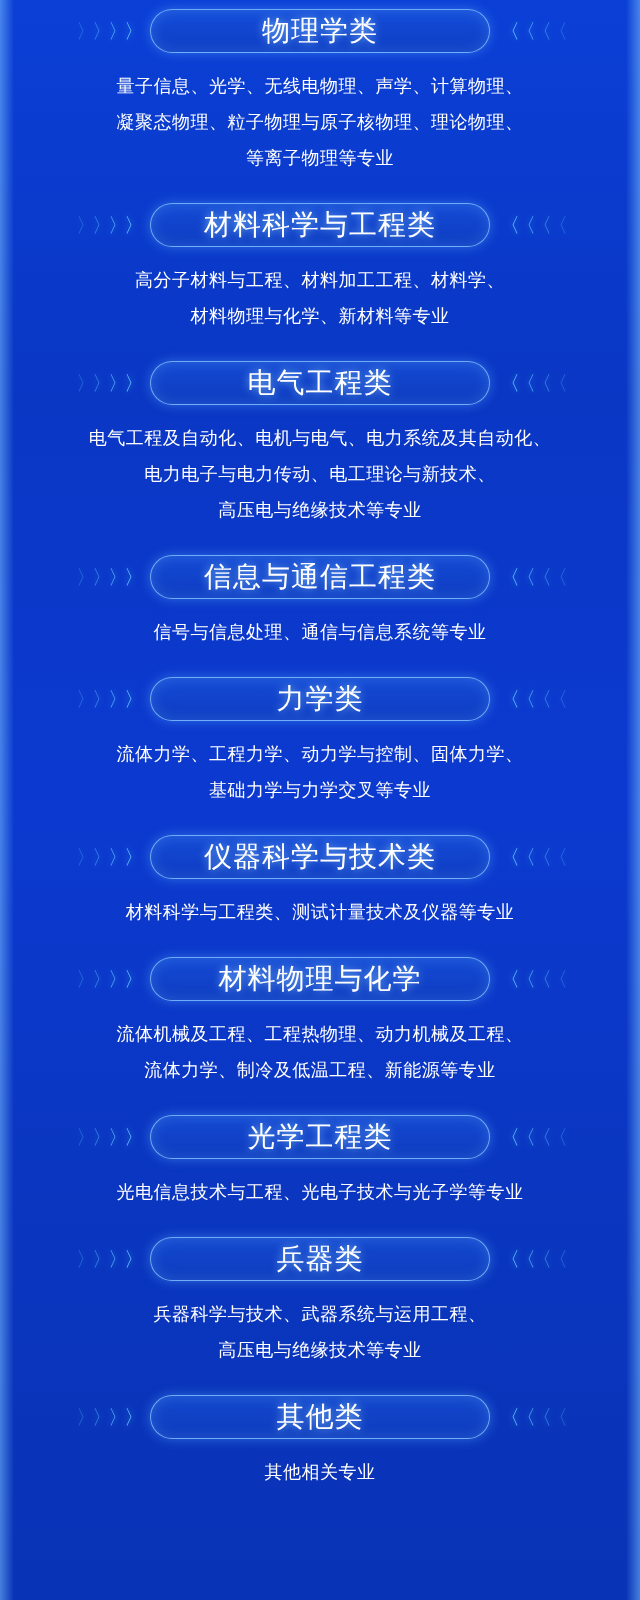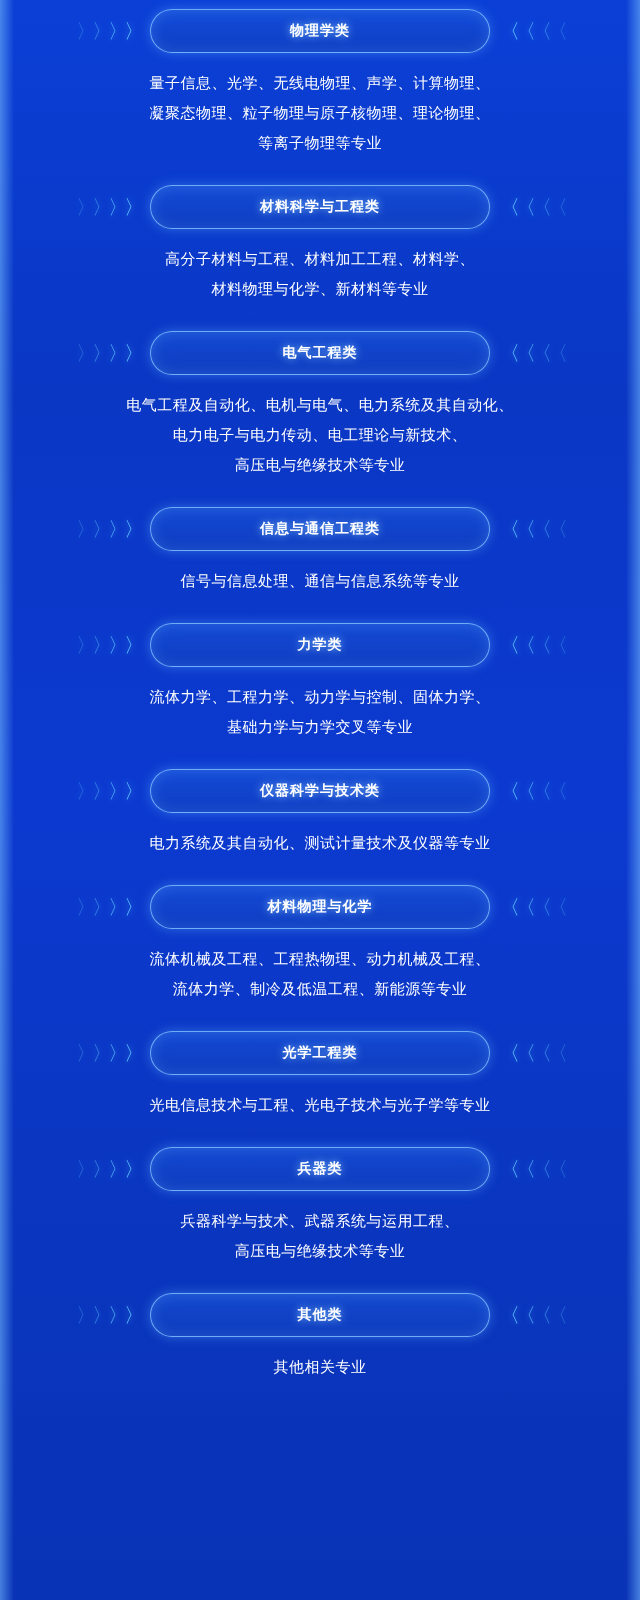--- a/index.html
+++ b/index.html
@@ -86,32 +86,32 @@
     border-radius: 22px;
     border: 1px solid rgba(130,190,255,0.85);
     background: linear-gradient(180deg, rgba(28,88,220,0.55) 0%, rgba(16,62,190,0.75) 100%);
     box-shadow: 0 0 12px rgba(90,170,255,0.45), inset 0 0 14px rgba(110,190,255,0.25);
     display: flex;
     align-items: center;
     justify-content: center;
     box-sizing: border-box;
   }
   .pill-text {
-    font-size: 14px;
-    font-weight: bold;
+    font-size: 28px;
+    font-weight: normal;
     letter-spacing: 1px;
     color: #ffffff;
     text-shadow: 0 0 8px rgba(150,215,255,0.85);
     white-space: nowrap;
   }
   .desc {
     margin: 14px auto 0 auto;
     max-width: 560px;
     text-align: center;
-    font-size: 15px;
+    font-size: 18px;
     line-height: 2.0;
     color: #ffffff;
     letter-spacing: 0.5px;
   }
   .desc-line { display: block; }
 </style>
 </head>
 <body>
 
 <div class="edge-glow-left"></div>
@@ -246,21 +246,21 @@
           <div class="pill-text">仪器科学与技术类</div>
         </div>
         <div class="chev right">
           <span>〈</span>
           <span>〈</span>
           <span>〈</span>
           <span>〈</span>
         </div>
       </div>
       <div class="desc">
-        <span class="desc-line">电力系统及其自动化、测试计量技术及仪器等专业</span>
+        <span class="desc-line">材料科学与工程类、测试计量技术及仪器等专业</span>
       </div>
     </div>
     <div class="section">
       <div class="title-row">
         <div class="chev left">
           <span>〉</span>
           <span>〉</span>
           <span>〉</span>
           <span>〉</span>
         </div>

